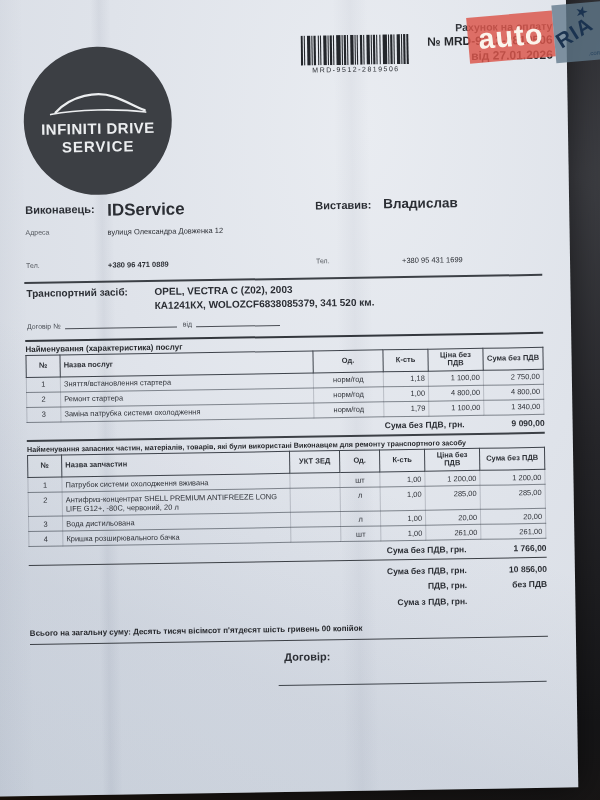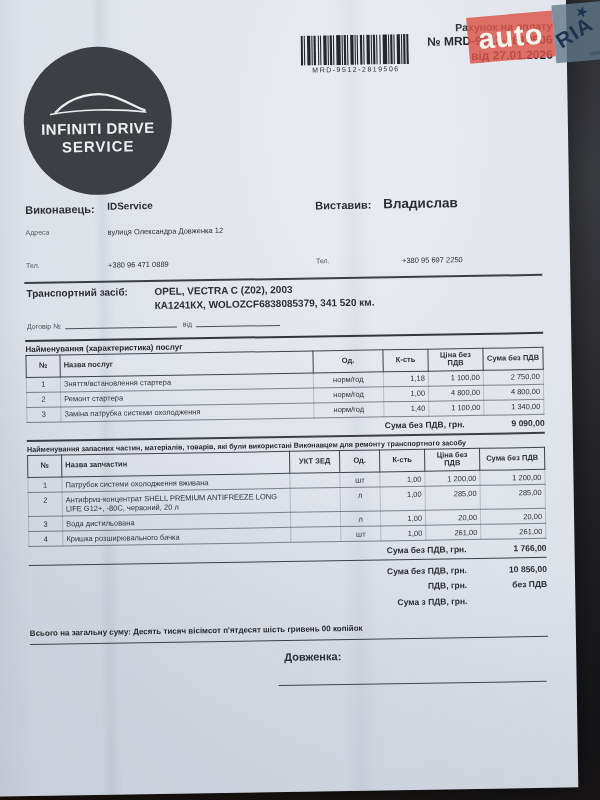--- a/index.html
+++ b/index.html
@@ -53,27 +53,27 @@
     color:#fbf4ec;font-size:29px;font-weight:bold;text-align:center;line-height:44px;letter-spacing:1px;
   }
   .wm .rbox{position:absolute;left:86px;top:0;width:49px;height:58px;background:rgba(96,121,139,0.78);}
   .wm .ria{position:absolute;left:1px;top:17px;font-size:21px;font-weight:bold;color:#1b3350;
     transform:rotate(-27deg);letter-spacing:1px;}
   .wm .star{position:absolute;left:23px;top:0px;font-size:15px;color:#1b3350;transform:rotate(18deg);}
   .wm .com{position:absolute;right:3px;bottom:4px;font-size:6px;color:#24405c;}
   
   .parties{position:relative;height:76px;margin-top:4px;font-size:7.5px;}
   .p-exl{position:absolute;left:2px;top:0;font-size:11px;font-weight:bold;}
-  .p-exn{position:absolute;left:84px;top:-2px;font-size:10px;font-weight:bold;}
+  .p-exn{position:absolute;left:84px;top:-2px;font-size:17px;font-weight:bold;}
   .p-cul{position:absolute;left:292px;top:0;font-size:11px;font-weight:bold;}
   .p-cun{position:absolute;left:360px;top:-2px;font-size:13.5px;font-weight:bold;}
   .p-adl{position:absolute;left:2px;top:25px;color:#55595f;font-size:7px;}
   .p-adv{position:absolute;left:84px;top:25px;}
   .p-tl1{position:absolute;left:2px;top:58px;color:#55595f;font-size:7px;}
-  .p-tv1{position:absolute;left:84px;top:58px;}
+  .p-tv1{position:absolute;left:84px;top:58px;font-weight:bold;}
   .p-tl2{position:absolute;left:292px;top:58px;color:#55595f;font-size:7px;}
   .p-tv2{position:absolute;left:378px;top:58px;}
   .hr{height:1.5px;background:#3c4046;margin:2px 0;}
   .hr2{height:2px;background:#33373d;margin:2px 0;}
   
   .veh{position:relative;height:50px;margin-top:4px;}
   .v-lbl{position:absolute;left:2px;top:0;font-size:10px;font-weight:bold;}
   .v-l1{position:absolute;left:130px;top:0;font-size:10px;font-weight:bold;}
   .v-l2{position:absolute;left:130px;top:14px;font-size:10px;font-weight:bold;}
   .v-con{position:absolute;left:2px;top:34px;font-size:7px;color:#4a4e55;}
@@ -170,21 +170,21 @@
       <div class="parties">
         <span class="p-exl">Виконавець:</span>
         <span class="p-exn">IDService</span>
         <span class="p-cul">Виставив:</span>
         <span class="p-cun">Владислав</span>
         <span class="p-adl">Адреса</span>
         <span class="p-adv">вулиця Олександра Довженка 12</span>
         <span class="p-tl1">Тел.</span>
         <span class="p-tv1">+380 96 471 0889</span>
         <span class="p-tl2">Тел.</span>
-        <span class="p-tv2">+380 95 697 2250</span>
+        <span class="p-tv2">+380 95 431 1699</span>
       </div>
 
       <div class="hr"></div>
 
       <div class="veh">
         <span class="v-lbl">Транспортний засіб:</span>
         <span class="v-l1">OPEL, VECTRA C (Z02), 2003</span>
         <span class="v-l2">КА1241КХ, WOLOZCF6838085379, 341 520 км.</span>
         <span class="v-con">
           <span>Договір №</span><span class="uline u1"></span><span>від</span><span class="uline u2"></span>
@@ -228,21 +228,21 @@
             <td>Ремонт стартера</td>
             <td class="c">норм/год</td>
             <td class="r">1,00</td>
             <td class="r">4 800,00</td>
             <td class="r">4 800,00</td>
           </tr>
           <tr>
             <td class="c">3</td>
             <td>Заміна патрубка системи охолодження</td>
             <td class="c">норм/год</td>
-            <td class="r">1,40</td>
+            <td class="r">1,79</td>
             <td class="r">1 100,00</td>
             <td class="r">1 340,00</td>
           </tr>
         </tbody>
       </table>
 
       <div class="sumline">
         <span class="lbl">Сума без ПДВ, грн.</span>
         <span class="val">9 090,00</span>
       </div>
@@ -330,21 +330,21 @@
       <div class="sumline">
         <span class="lbl">Сума з ПДВ, грн.</span>
         <span class="val"></span>
       </div>
 
       <div class="words">Всього на загальну суму: Десять тисяч вісімсот п'ятдесят шість гривень 00 копійок</div>
 
       <div class="hr" style="margin-top:6px"></div>
 
       <div class="issued">
-        <span class="is-lbl">Довженка:</span>
+        <span class="is-lbl">Договір:</span>
         <span class="sig"></span>
       </div>
 
     </div>
   </div>
 
   <div class="wm">
     <div class="abox">auto</div>
     <div class="rbox">
       <span class="star">★</span>

